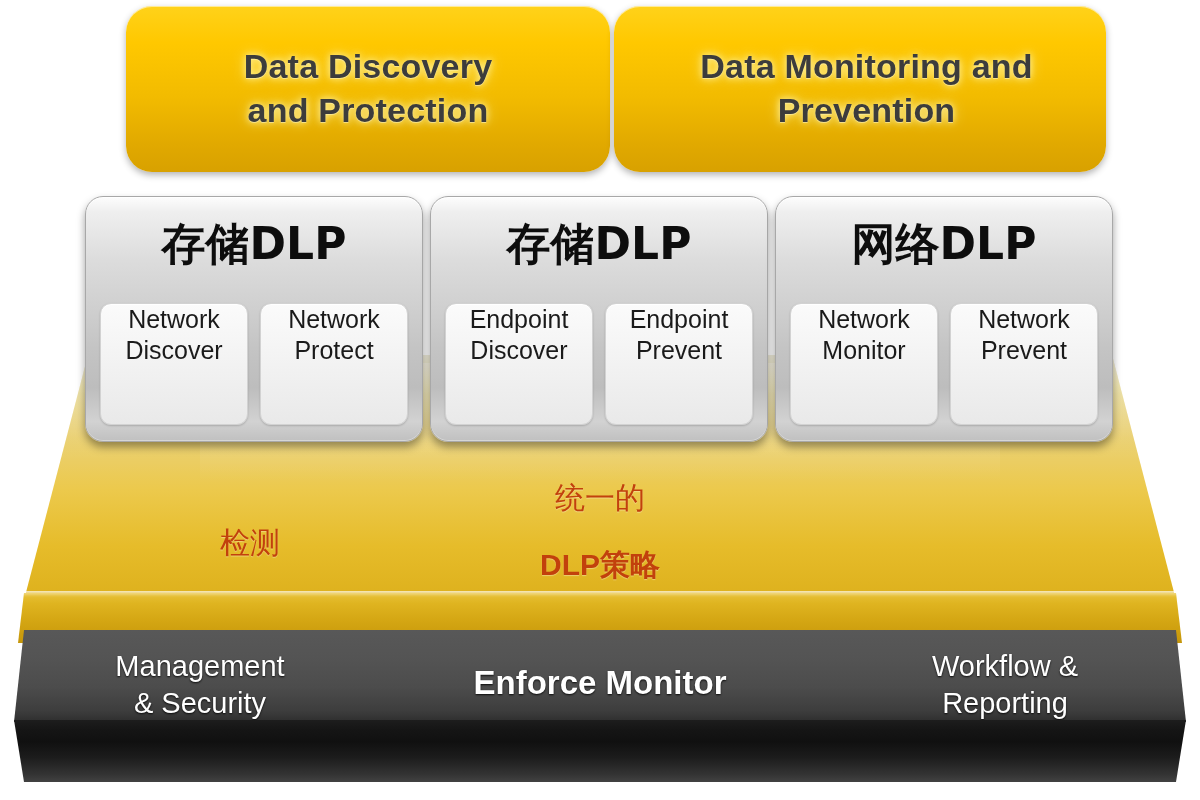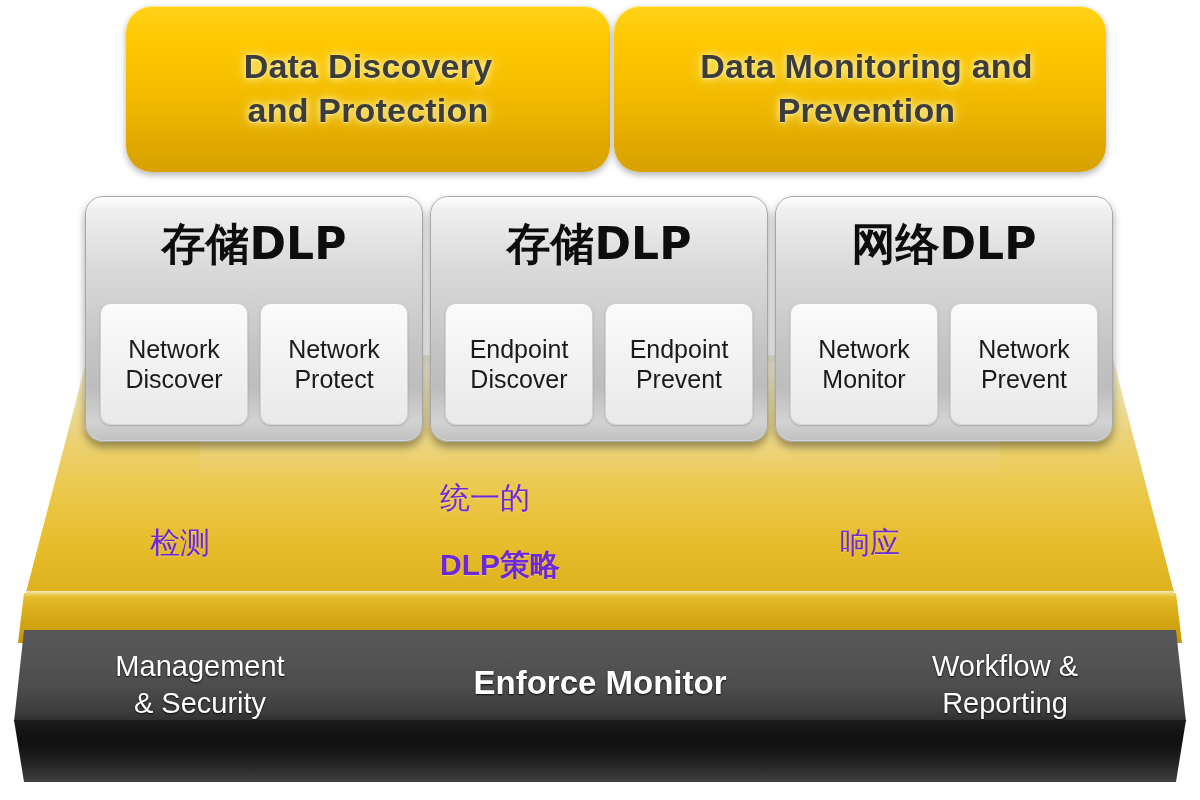--- a/index.html
+++ b/index.html
@@ -106,23 +106,24 @@
     position: absolute;
     left: 0; top: 236px;
     width: 1200px; height: 6px;
     clip-path: polygon(24px 0px, 1176px 0px, 1177px 6px, 23px 6px);
     background: linear-gradient(180deg, rgba(255,255,255,0.70), rgba(255,255,255,0.05));
   }
 
   
   .plat-label {
     position: absolute;
-    color: #6d28d9;
+    color: #c2410c;
     font-size: 30px;
     line-height: 1.5;
+    text-align: center;
     white-space: nowrap;
     text-shadow: 0 1px 1px rgba(255,255,255,0.35);
   }
   #plat-left   { left: 150px; top: 165px; width: 200px; }
   #plat-center { left: 440px; top: 120px; width: 320px; }
   #plat-right  { left: 840px; top: 165px; width: 200px; }
   .plat-center-line2 {
     font-weight: bold;
     display: block;
     margin-top: 22px;
@@ -173,21 +174,20 @@
     gap: 12px;
   }
   .subbox {
     flex: 1 1 0;
     border-radius: 11px;
     background: linear-gradient(180deg, #fbfbfb 0%, #f3f3f3 45%, #e9e9e9 100%);
     border: 1px solid #d2d2d2;
     box-shadow: 0 1px 2px rgba(0,0,0,0.18),
                 inset 0 1px 0 #ffffff;
     display: flex;
-    align-items: center;
     justify-content: center;
     text-align: center;
     box-sizing: border-box;
   }
   .subbox-label {
     font-size: 25px;
     color: #1a1a1a;
     line-height: 1.22;
     white-space: pre-line;
   }
@@ -260,21 +260,20 @@
     <div class="platform-edge-hl"></div>
     <div class="platform-front"></div>
 
     <div class="plat-label" id="plat-left">检测</div>
 
     <div class="plat-label" id="plat-center">
       <span>统一的</span>
       <span class="plat-center-line2">DLP策略</span>
     </div>
 
-    <div class="plat-label" id="plat-right">响应</div>
   </div>
 
   <div class="dlp-panel" id="panel-storage">
     <div class="dlp-title">存储DLP</div>
     <div class="subbox-row">
       <div class="subbox">
         <span class="subbox-label" style="white-space: pre-line;">Network
 Discover</span>
       </div>
       <div class="subbox">

